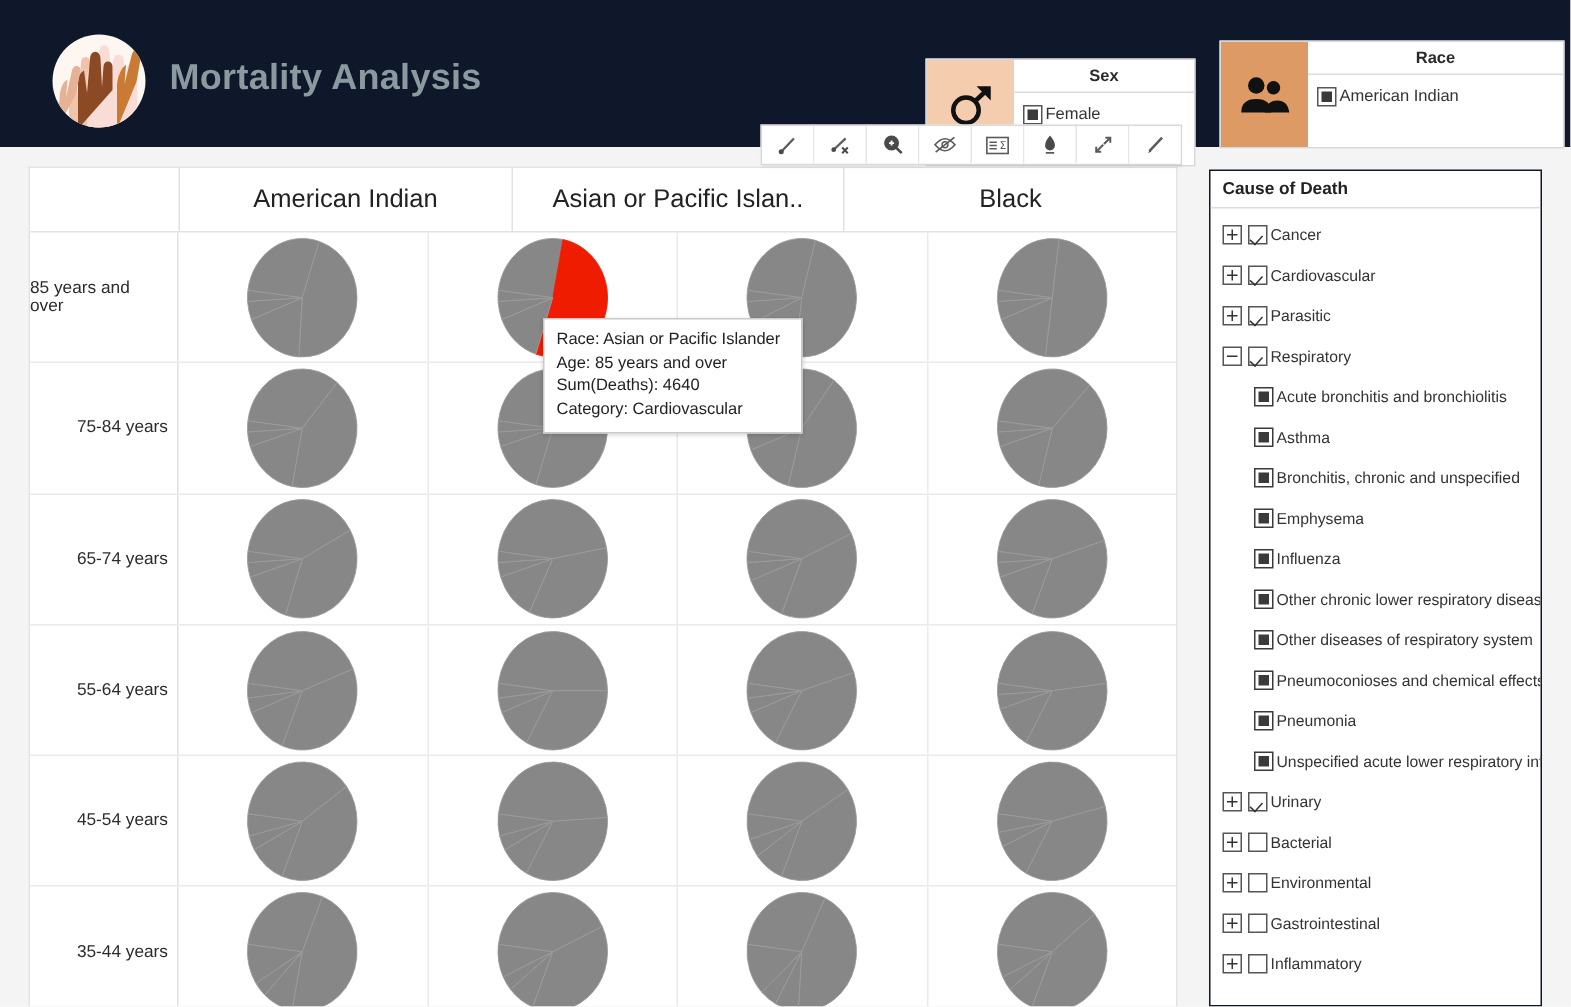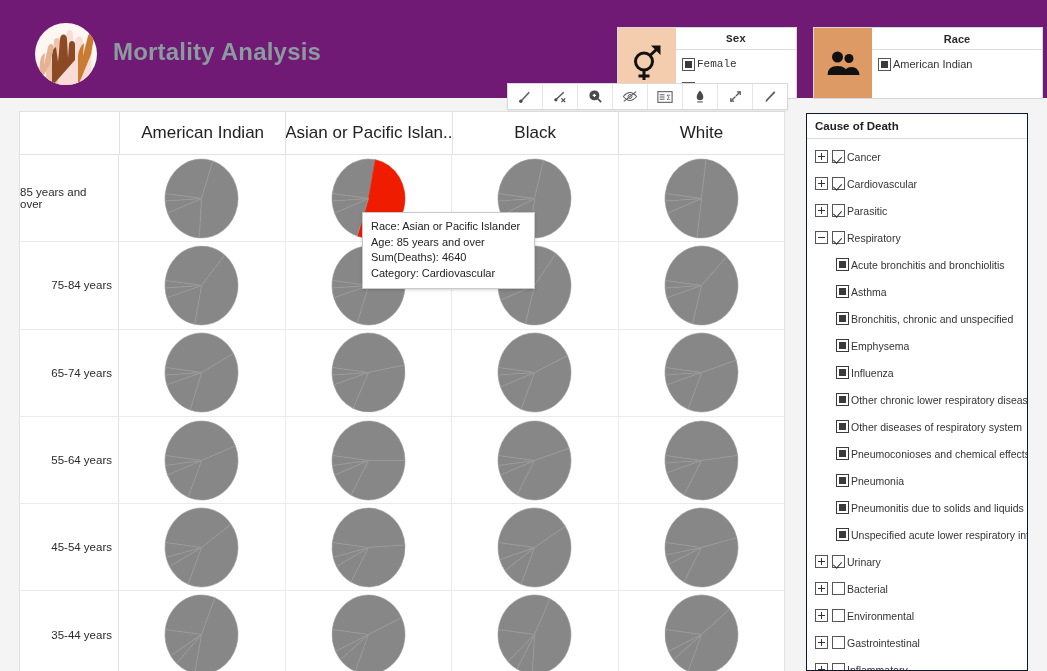--- a/index.html
+++ b/index.html
@@ -5,21 +5,21 @@
   html, body {
     margin: 0; padding: 0;
     width: 1047px; height: 671px;
     background: #f4f4f4;
     font-family: "Liberation Sans", sans-serif;
     overflow: hidden;
   }
   #app { position: relative; width: 1047px; height: 671px; }
 
   
-  #header { position: absolute; left: 0; top: 0; width: 1047px; height: 98px; background: #701a75; }
+  #header { position: absolute; left: 0; top: 0; width: 1047px; height: 98px; background: #0f172a; }
   #logo { position: absolute; left: 32px; top: 22px; width: 68px; height: 64px; }
   #app-title {
     position: absolute; left: 113px; top: 38px;
     font-size: 24px; font-weight: bold; color: #8b9a9e;
     letter-spacing: .2px;
   }
 
   
   #toolbar {
     position: absolute; left: 507px; top: 83px; height: 25px;
@@ -52,21 +52,21 @@
   .filter-list { padding: 2px 0 0 6px; }
   .filter-row { display: flex; align-items: center; height: 24px; font-size: 11px; color: #333; }
   .cb-partial {
     width: 11px; height: 11px; border: 1px solid #555; background: #fff;
     position: relative; flex: 0 0 11px; margin-right: 2px;
   }
   .cb-partial::after {
     content: ""; position: absolute; left: 2px; top: 2px; right: 2px; bottom: 2px; background: #3a3a3a;
   }
 
-  #sex-card  { left: 617px; top: 27px; width: 178px; height: 70px; font-family: Liberation Mono, monospace; }
+  #sex-card  { left: 617px; top: 39px; width: 178px; height: 70px; }
   #race-card { left: 813px; top: 27px; width: 228px; height: 70px; justify-content: center; }
   #sex-card .filter-icon  { background: #f3cdae; }
   #race-card .filter-icon { background: #dd9a65; }
 
   
   #matrix {
     position: absolute; left: 19px; top: 111px; width: 766px; height: 560px;
     background: #fff; border: 1px solid #e2e2e2; border-bottom: none;
     box-sizing: border-box; overflow: hidden;
   }
@@ -268,21 +268,20 @@
         </svg>
     </div>
   </div>
 
   <div id="matrix">
     <div id="col-head">
       <div class="corner-cell"></div>
       <div class="col-head-cell">American Indian</div>
       <div class="col-head-cell">Asian or Pacific Islan..</div>
       <div class="col-head-cell">Black</div>
-      <div class="col-head-cell">White</div>
     </div>
     <div id="matrix-body">
         <div class="m-row">
           <div class="row-label">85 years and over</div>
           <div class="m-cell">
             <svg width="77" height="83" viewBox="0 0 77 83">
               <path d="M38.5,41.5 L2.2878134020215626,36.54933727420997 A36.5,39.5 0 0,1 49.7791202946856,3.9332676063414382 Z" fill="#878787" stroke="#9b9b9b" stroke-width="0.6"></path>
               <path d="M38.5,41.5 L49.7791202946856,3.9332676063414382 A36.5,39.5 0 0,1 36.20814603718004,80.92205577291674 Z" fill="#878787" stroke="#9b9b9b" stroke-width="0.6"></path>
               <path d="M38.5,41.5 L36.20814603718004,80.92205577291674 A36.5,39.5 0 0,1 4.563158265078819,56.040919831044775 Z" fill="#878787" stroke="#9b9b9b" stroke-width="0.6"></path>
               <path d="M38.5,41.5 L4.563158265078819,56.040919831044775 A36.5,39.5 0 0,1 2.072024412368087,43.98022552140787 Z" fill="#878787" stroke="#9b9b9b" stroke-width="0.6"></path>
@@ -576,24 +575,20 @@
         <div class="cod-row child">
           <span class="cb-sq"></span>
           <span class="cod-label">Pneumoconioses and chemical effects</span>
         </div>
         <div class="cod-row child">
           <span class="cb-sq"></span>
           <span class="cod-label">Pneumonia</span>
         </div>
         <div class="cod-row child">
           <span class="cb-sq"></span>
-          <span class="cod-label">Pneumonitis due to solids and liquids</span>
-        </div>
-        <div class="cod-row child">
-          <span class="cb-sq"></span>
           <span class="cod-label">Unspecified acute lower respiratory infection</span>
         </div>
         <div class="cod-row">
           <span class="expander plus"></span>
           <span class="cb-check checked"></span>
           <span class="cod-label">Urinary</span>
         </div>
         <div class="cod-row">
           <span class="expander plus"></span>
           <span class="cb-check"></span>

